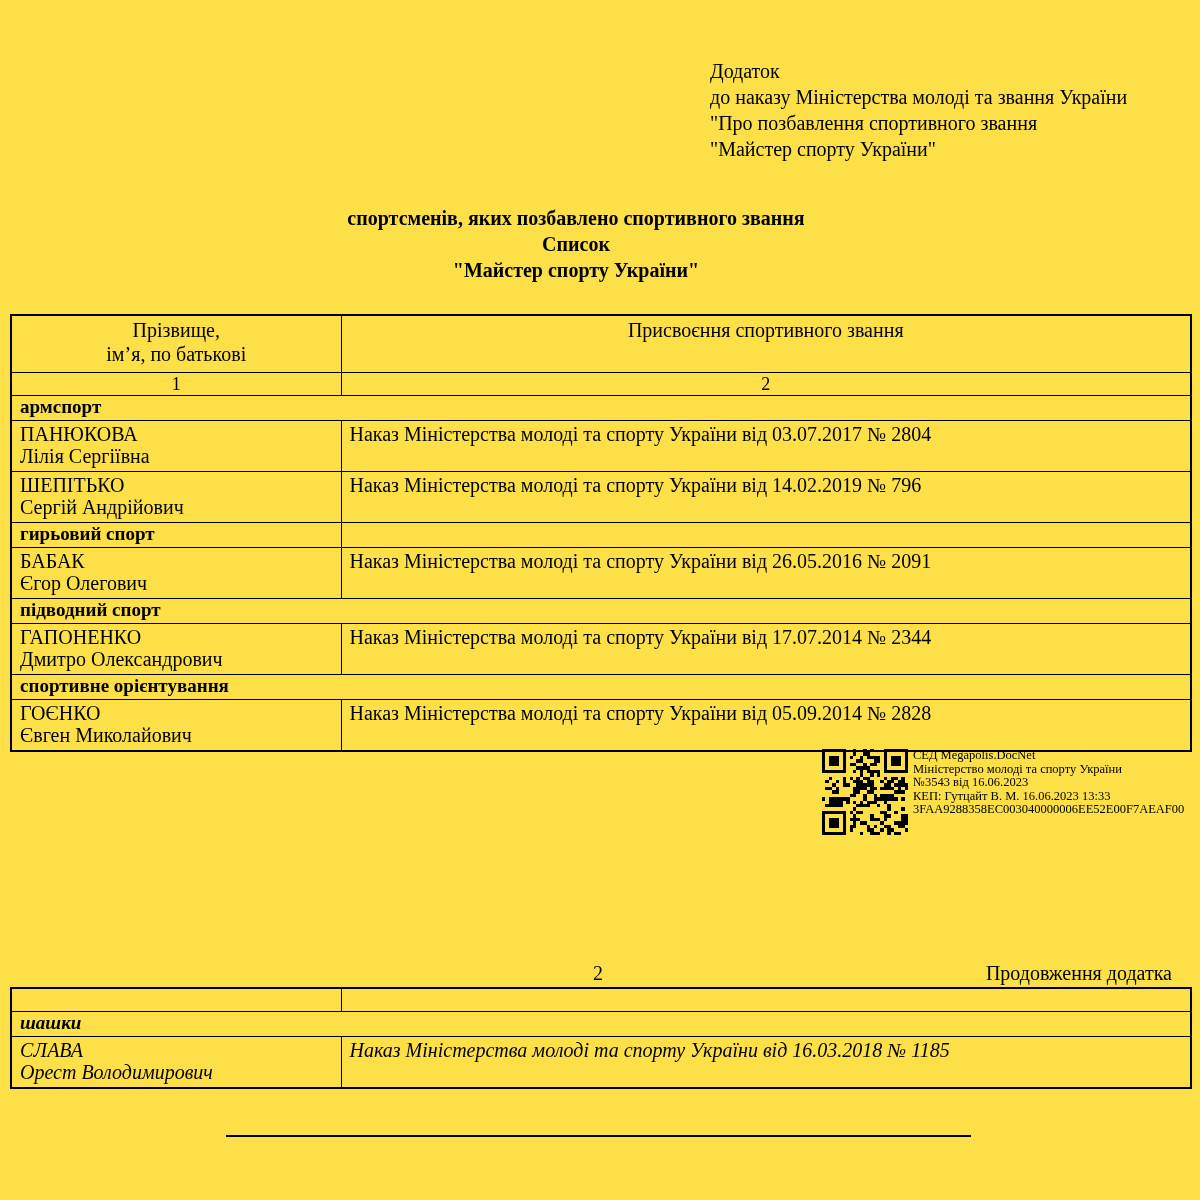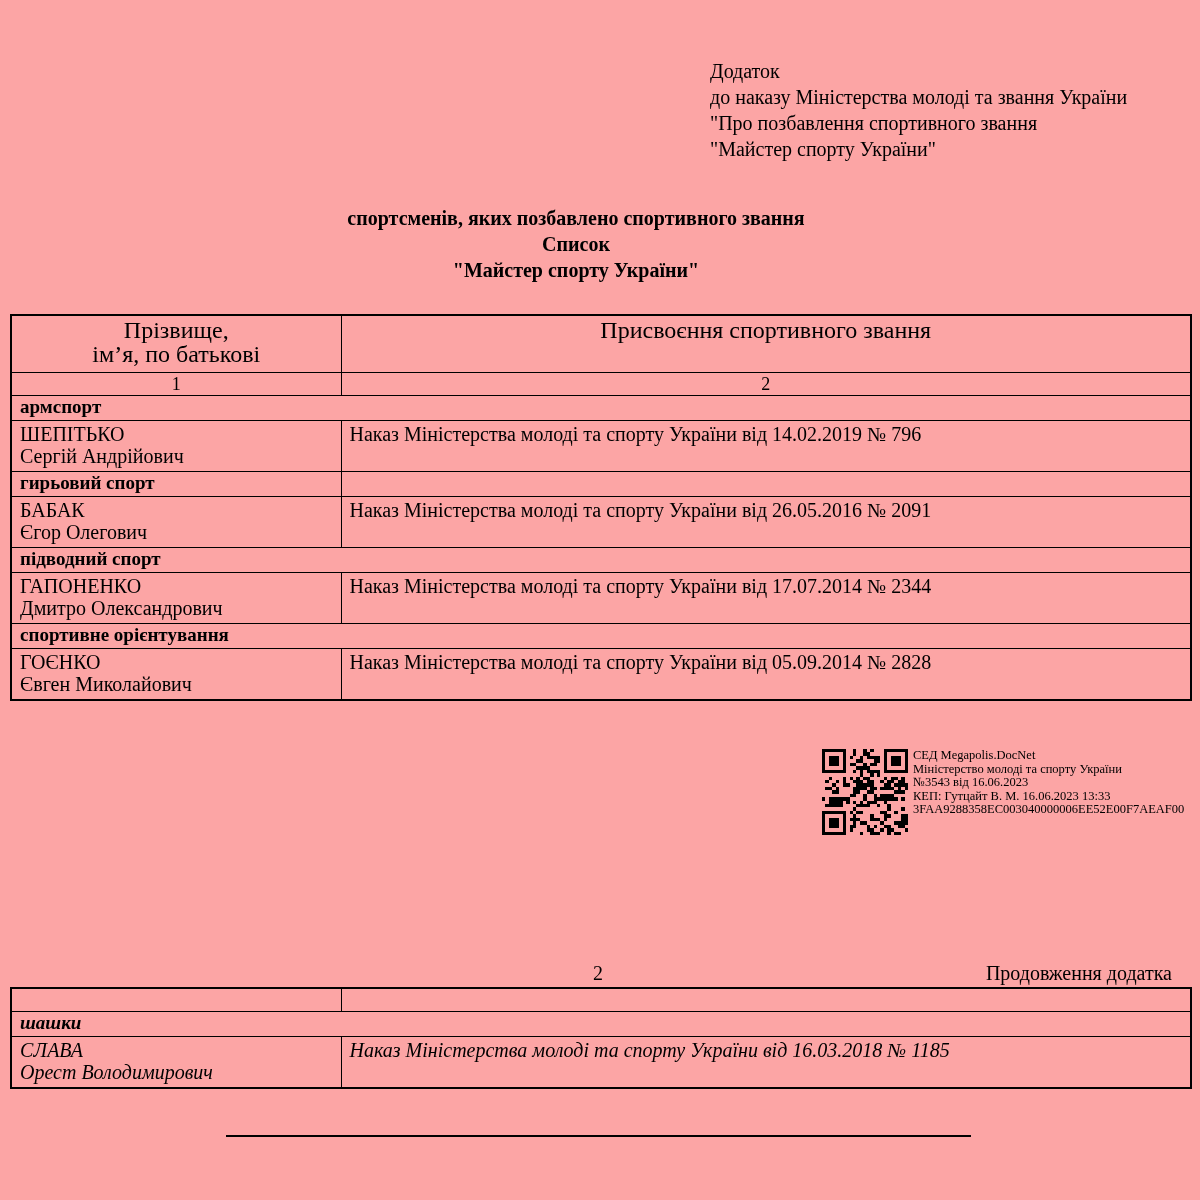--- a/index.html
+++ b/index.html
@@ -1,36 +1,36 @@
 <!DOCTYPE html>
 <html><head>
 <meta charset="utf-8">
 <style>
   html,body { margin:0; padding:0; background:#ffffff; }
   .page {
-    position:relative; width:1200px; height:1200px; background:#fca5a5;
+    position:relative; width:1200px; height:1200px; background:#fde047;
     font-family:"Liberation Serif","DejaVu Serif",serif; color:#000;
     overflow:hidden;
   }
   
   .appendix-hdr { position:absolute; left:710px; top:58px; font-size:20px; line-height:26px; }
   .appendix-hdr div { white-space:nowrap; }
 
   
   .doc-title { position:absolute; left:0; top:205px; width:1152px; text-align:center;
     font-weight:bold; font-size:20px; line-height:26px; }
 
   
   table.doc { position:absolute; left:10px; border-collapse:collapse; table-layout:fixed;
     width:1180px; border:2px solid #000; }
   table.doc td { border:1px solid #000; overflow:hidden; }
   .t1 { top:314px; }
   .t2 { top:987px;font-style:italic; }
 
-  .hcell { text-align:center; vertical-align:top; font-size:24px; line-height:24px;
+  .hcell { text-align:center; vertical-align:top; font-size:20px; line-height:24px;
     padding:2px 0 6px 0; white-space:pre-line; height:44px;margin-left:37px; }
   .numcell { text-align:center; font-size:18px; height:22px; padding:0; }
 
   .cat-cell { font-weight:bold; font-size:19px; padding:0 11px 2px 8px; height:22px; }
   .empty-cell, .blank-cell { height:20px; }
   .name-cell { vertical-align:top; font-size:20px; line-height:22px; padding:2px 0 4px 8px; height:44px; }
   .order-cell { vertical-align:top; font-size:20px; line-height:22px; padding:2px 0 4px 8px; }
 
   
   .qr-box { position:absolute; left:822px; top:749px; width:86px; height:86px; }
@@ -74,20 +74,27 @@
         <td class="hcell">Прізвище,
 ім’я, по батькові</td>
         <td class="hcell">Присвоєння спортивного звання</td>
       </tr>
       <tr>
         <td class="numcell">1</td>
         <td class="numcell">2</td>
       </tr>
     <tr>
           <td class="cat-cell" colspan="2">армспорт</td>
+        </tr>
+        <tr>
+          <td class="name-cell">
+            <div>ПАНЮКОВА</div>
+            <div>Лілія Сергіївна</div>
+          </td>
+          <td class="order-cell">Наказ Міністерства молоді та спорту України від 03.07.2017 № 2804</td>
         </tr>
         <tr>
           <td class="name-cell">
             <div>ШЕПІТЬКО</div>
             <div>Сергій Андрійович</div>
           </td>
           <td class="order-cell">Наказ Міністерства молоді та спорту України від 14.02.2019 № 796</td>
         </tr>
         <tr>
           <td class="cat-cell">гирьовий спорт</td>

